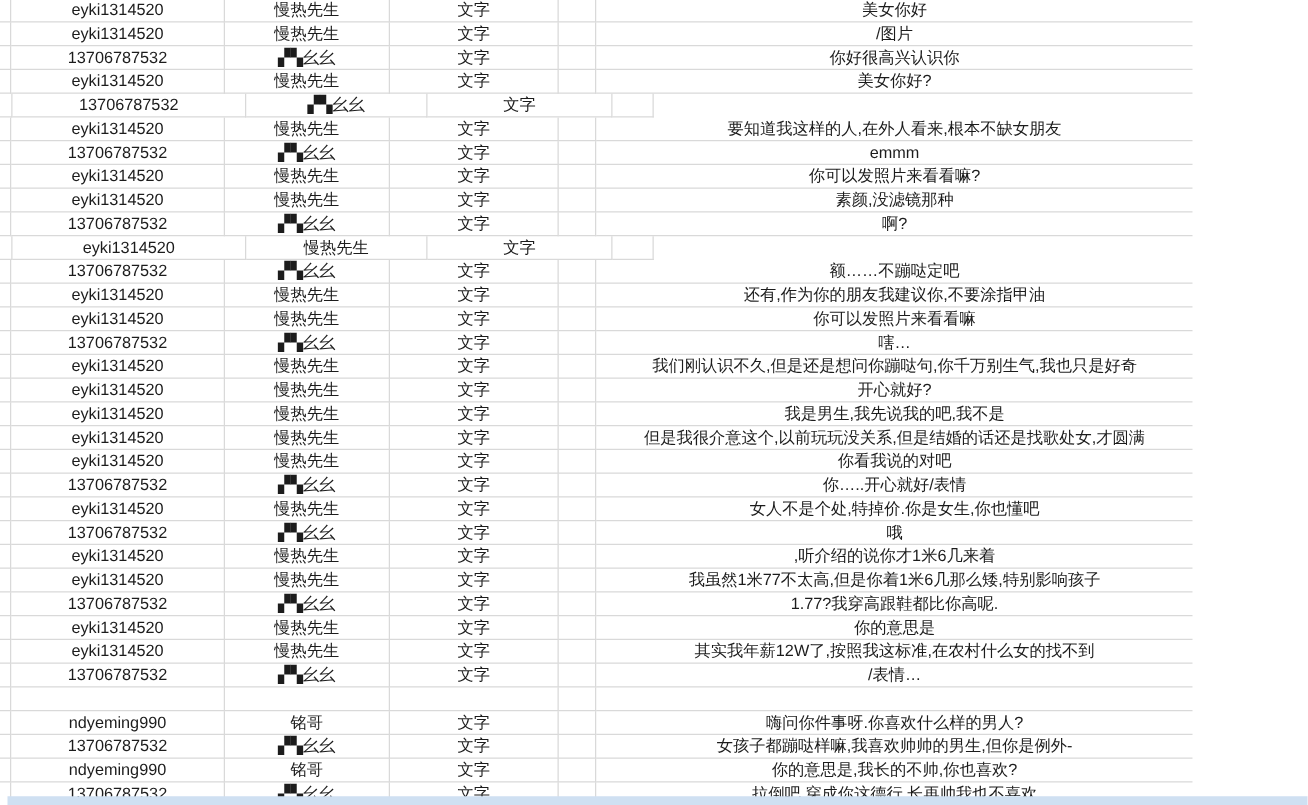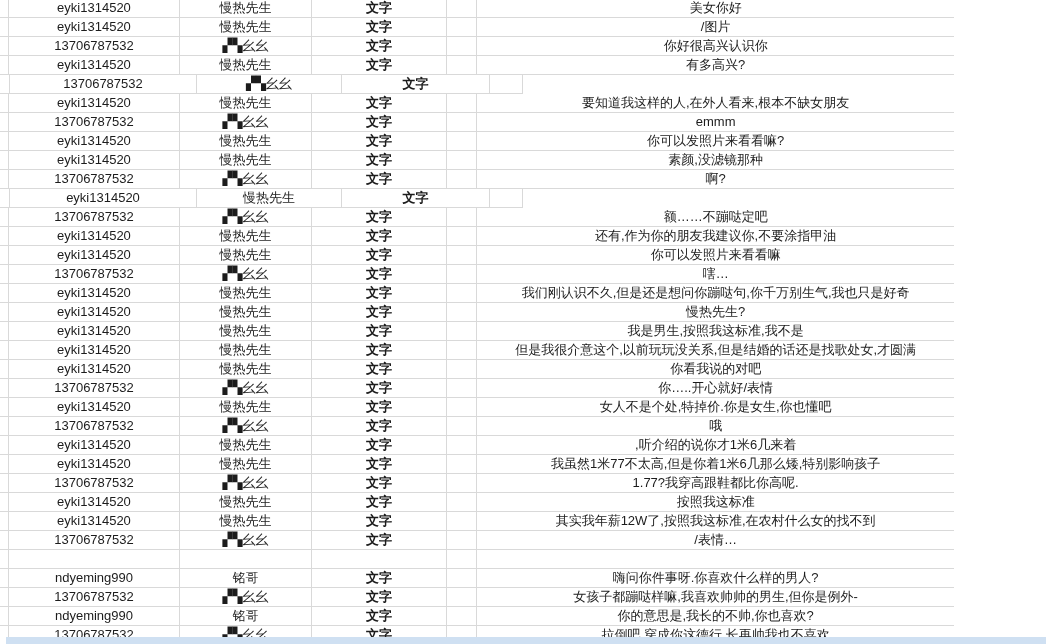--- a/index.html
+++ b/index.html
@@ -28,21 +28,21 @@
     justify-content: center;
     font-size: 13px;
     color: #1c1c1c;
     white-space: nowrap;
     overflow: hidden;
     line-height: 18px;
   }
   .c-gutter  { width: 10px;  }
   .c-account { width: 187px; }
   .c-nick    { width: 145px; }
-  .c-type    { width: 148px; font-weight: bold; }
+  .c-type    { width: 148px; }
   .c-spacer  { width: 33px;  }
   .c-msg     { width: 523px; border-right: none; }
   #hscrollbar {
     position: absolute;
     left: 6px; right: 0; bottom: 0;
     height: 7px;
     background: #cfe0f2;
   }
 </style>
 </head>
@@ -72,21 +72,21 @@
       <div class="cell c-type">文字</div>
       <div class="cell c-spacer"></div>
       <div class="cell c-msg">你好很高兴认识你</div>
     </div>
     <div class="row">
       <div class="cell c-gutter"></div>
       <div class="cell c-account">eyki1314520</div>
       <div class="cell c-nick">慢热先生</div>
       <div class="cell c-type">文字</div>
       <div class="cell c-spacer"></div>
-      <div class="cell c-msg">有多高兴?</div>
+      <div class="cell c-msg">美女你好?</div>
     </div>
     <div class="row">
       <div class="cell c-gutter"></div>
       <div class="cell c-account">13706787532</div>
       <div class="cell c-nick">▞▚幺幺</div>
       <div class="cell c-type">文字</div>
       <div class="cell c-spacer"></div>
     </div>
     <div class="row">
       <div class="cell c-gutter"></div>
@@ -174,29 +174,29 @@
       <div class="cell c-type">文字</div>
       <div class="cell c-spacer"></div>
       <div class="cell c-msg">我们刚认识不久,但是还是想问你蹦哒句,你千万别生气,我也只是好奇</div>
     </div>
     <div class="row">
       <div class="cell c-gutter"></div>
       <div class="cell c-account">eyki1314520</div>
       <div class="cell c-nick">慢热先生</div>
       <div class="cell c-type">文字</div>
       <div class="cell c-spacer"></div>
-      <div class="cell c-msg">慢热先生?</div>
-    </div>
-    <div class="row">
-      <div class="cell c-gutter"></div>
-      <div class="cell c-account">eyki1314520</div>
-      <div class="cell c-nick">慢热先生</div>
-      <div class="cell c-type">文字</div>
-      <div class="cell c-spacer"></div>
-      <div class="cell c-msg">我是男生,按照我这标准,我不是</div>
+      <div class="cell c-msg">开心就好?</div>
+    </div>
+    <div class="row">
+      <div class="cell c-gutter"></div>
+      <div class="cell c-account">eyki1314520</div>
+      <div class="cell c-nick">慢热先生</div>
+      <div class="cell c-type">文字</div>
+      <div class="cell c-spacer"></div>
+      <div class="cell c-msg">我是男生,我先说我的吧,我不是</div>
     </div>
     <div class="row">
       <div class="cell c-gutter"></div>
       <div class="cell c-account">eyki1314520</div>
       <div class="cell c-nick">慢热先生</div>
       <div class="cell c-type">文字</div>
       <div class="cell c-spacer"></div>
       <div class="cell c-msg">但是我很介意这个,以前玩玩没关系,但是结婚的话还是找歌处女,才圆满</div>
     </div>
     <div class="row">
@@ -254,21 +254,21 @@
       <div class="cell c-type">文字</div>
       <div class="cell c-spacer"></div>
       <div class="cell c-msg">1.77?我穿高跟鞋都比你高呢.</div>
     </div>
     <div class="row">
       <div class="cell c-gutter"></div>
       <div class="cell c-account">eyki1314520</div>
       <div class="cell c-nick">慢热先生</div>
       <div class="cell c-type">文字</div>
       <div class="cell c-spacer"></div>
-      <div class="cell c-msg">按照我这标准</div>
+      <div class="cell c-msg">你的意思是</div>
     </div>
     <div class="row">
       <div class="cell c-gutter"></div>
       <div class="cell c-account">eyki1314520</div>
       <div class="cell c-nick">慢热先生</div>
       <div class="cell c-type">文字</div>
       <div class="cell c-spacer"></div>
       <div class="cell c-msg">其实我年薪12W了,按照我这标准,在农村什么女的找不到</div>
     </div>
     <div class="row">

